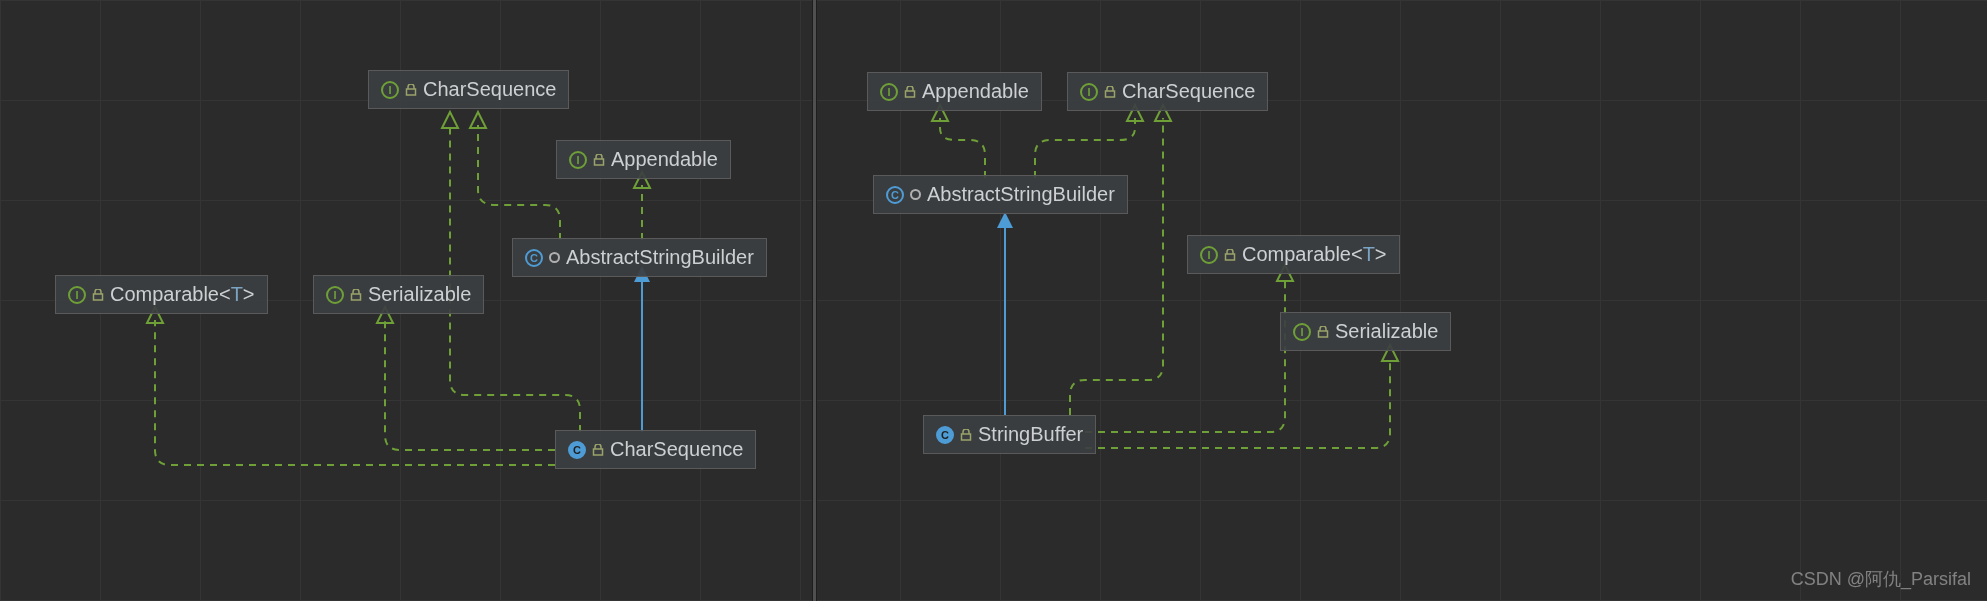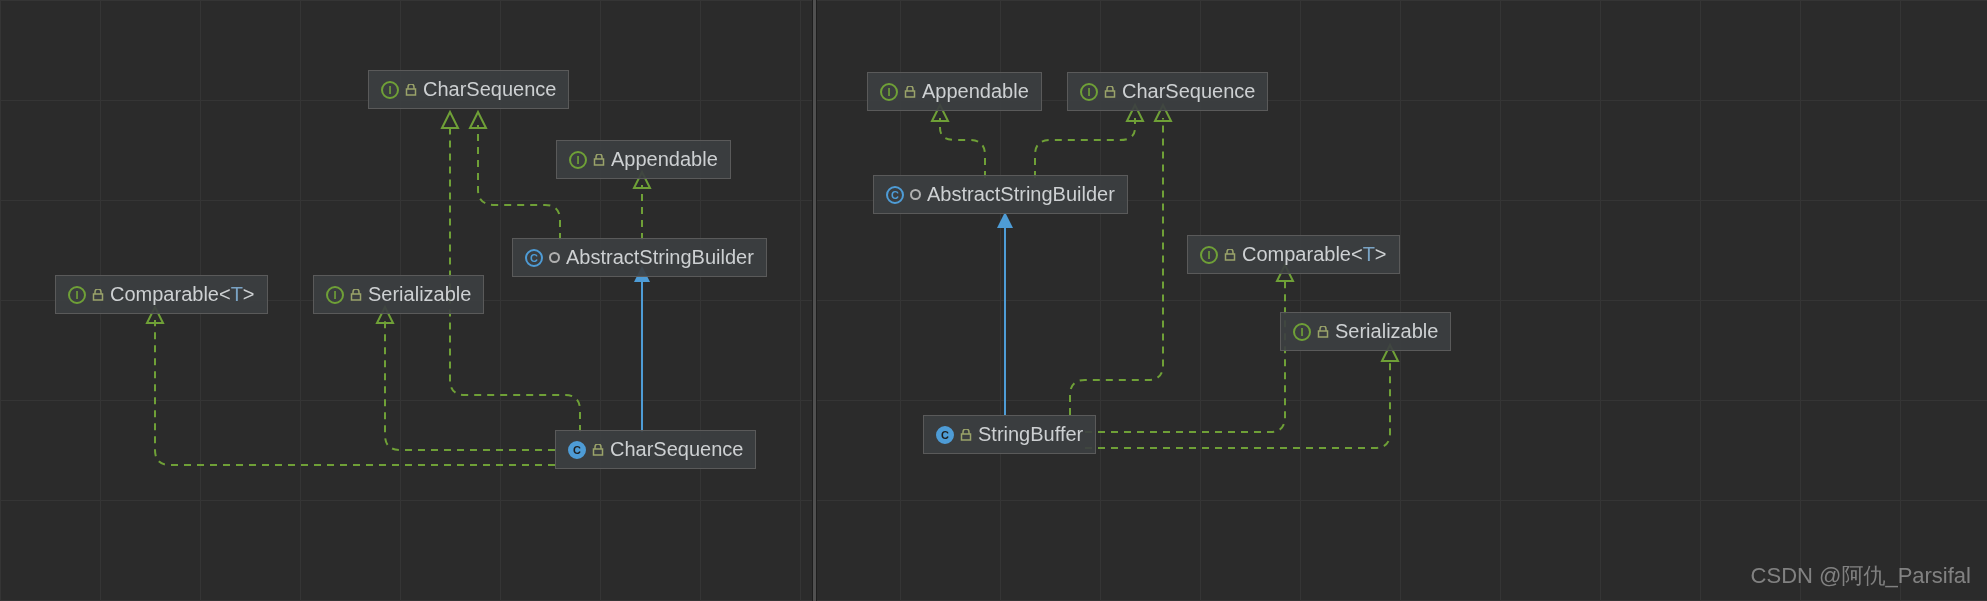--- a/index.html
+++ b/index.html
@@ -13,21 +13,21 @@
   .ico-cfill{color:#1e1e1e;border-color:#4e9cd6;background:#4e9cd6;}
   .lock{width:12px;height:12px;display:inline-block;}
   .lock svg{width:12px;height:12px;display:block;}
   .dot{width:7px;height:7px;border-radius:50%;border:2px solid #b0b0b0;display:inline-block;}
   .t-param{color:#7aa3c4;}
   svg.edges{position:absolute;inset:0;width:100%;height:100%;z-index:5;pointer-events:none;}
   .edge-ext{stroke:#4e9cd6;stroke-width:2;fill:none;}
   .edge-impl{stroke:#6fa037;stroke-width:2;stroke-dasharray:7 6;fill:none;}
   .arrow-ext{fill:#4e9cd6;}
   .arrow-impl{fill:none;stroke:#6fa037;stroke-width:2;}
-  .watermark{position:absolute;right:16px;bottom:10px;color:rgba(200,200,200,0.55);font-size:22px;z-index:20;text-align:right;}
+  .watermark{position:absolute;right:16px;bottom:10px;color:rgba(200,200,200,0.55);font-size:18px;z-index:20;text-align:right;}
 </style>
 </head>
 <body>
 <div class="grid"></div>
 
 <svg class="edges" viewBox="0 0 1987 601">
   <defs>
 
     <g id="lockshape">
         <path d="M3 5 V3 a3 3 0 0 1 6 0 V5 M1.5 5 h9 v6 h-9 z" fill="none" stroke="#9aa36a" stroke-width="1.5"></path>

